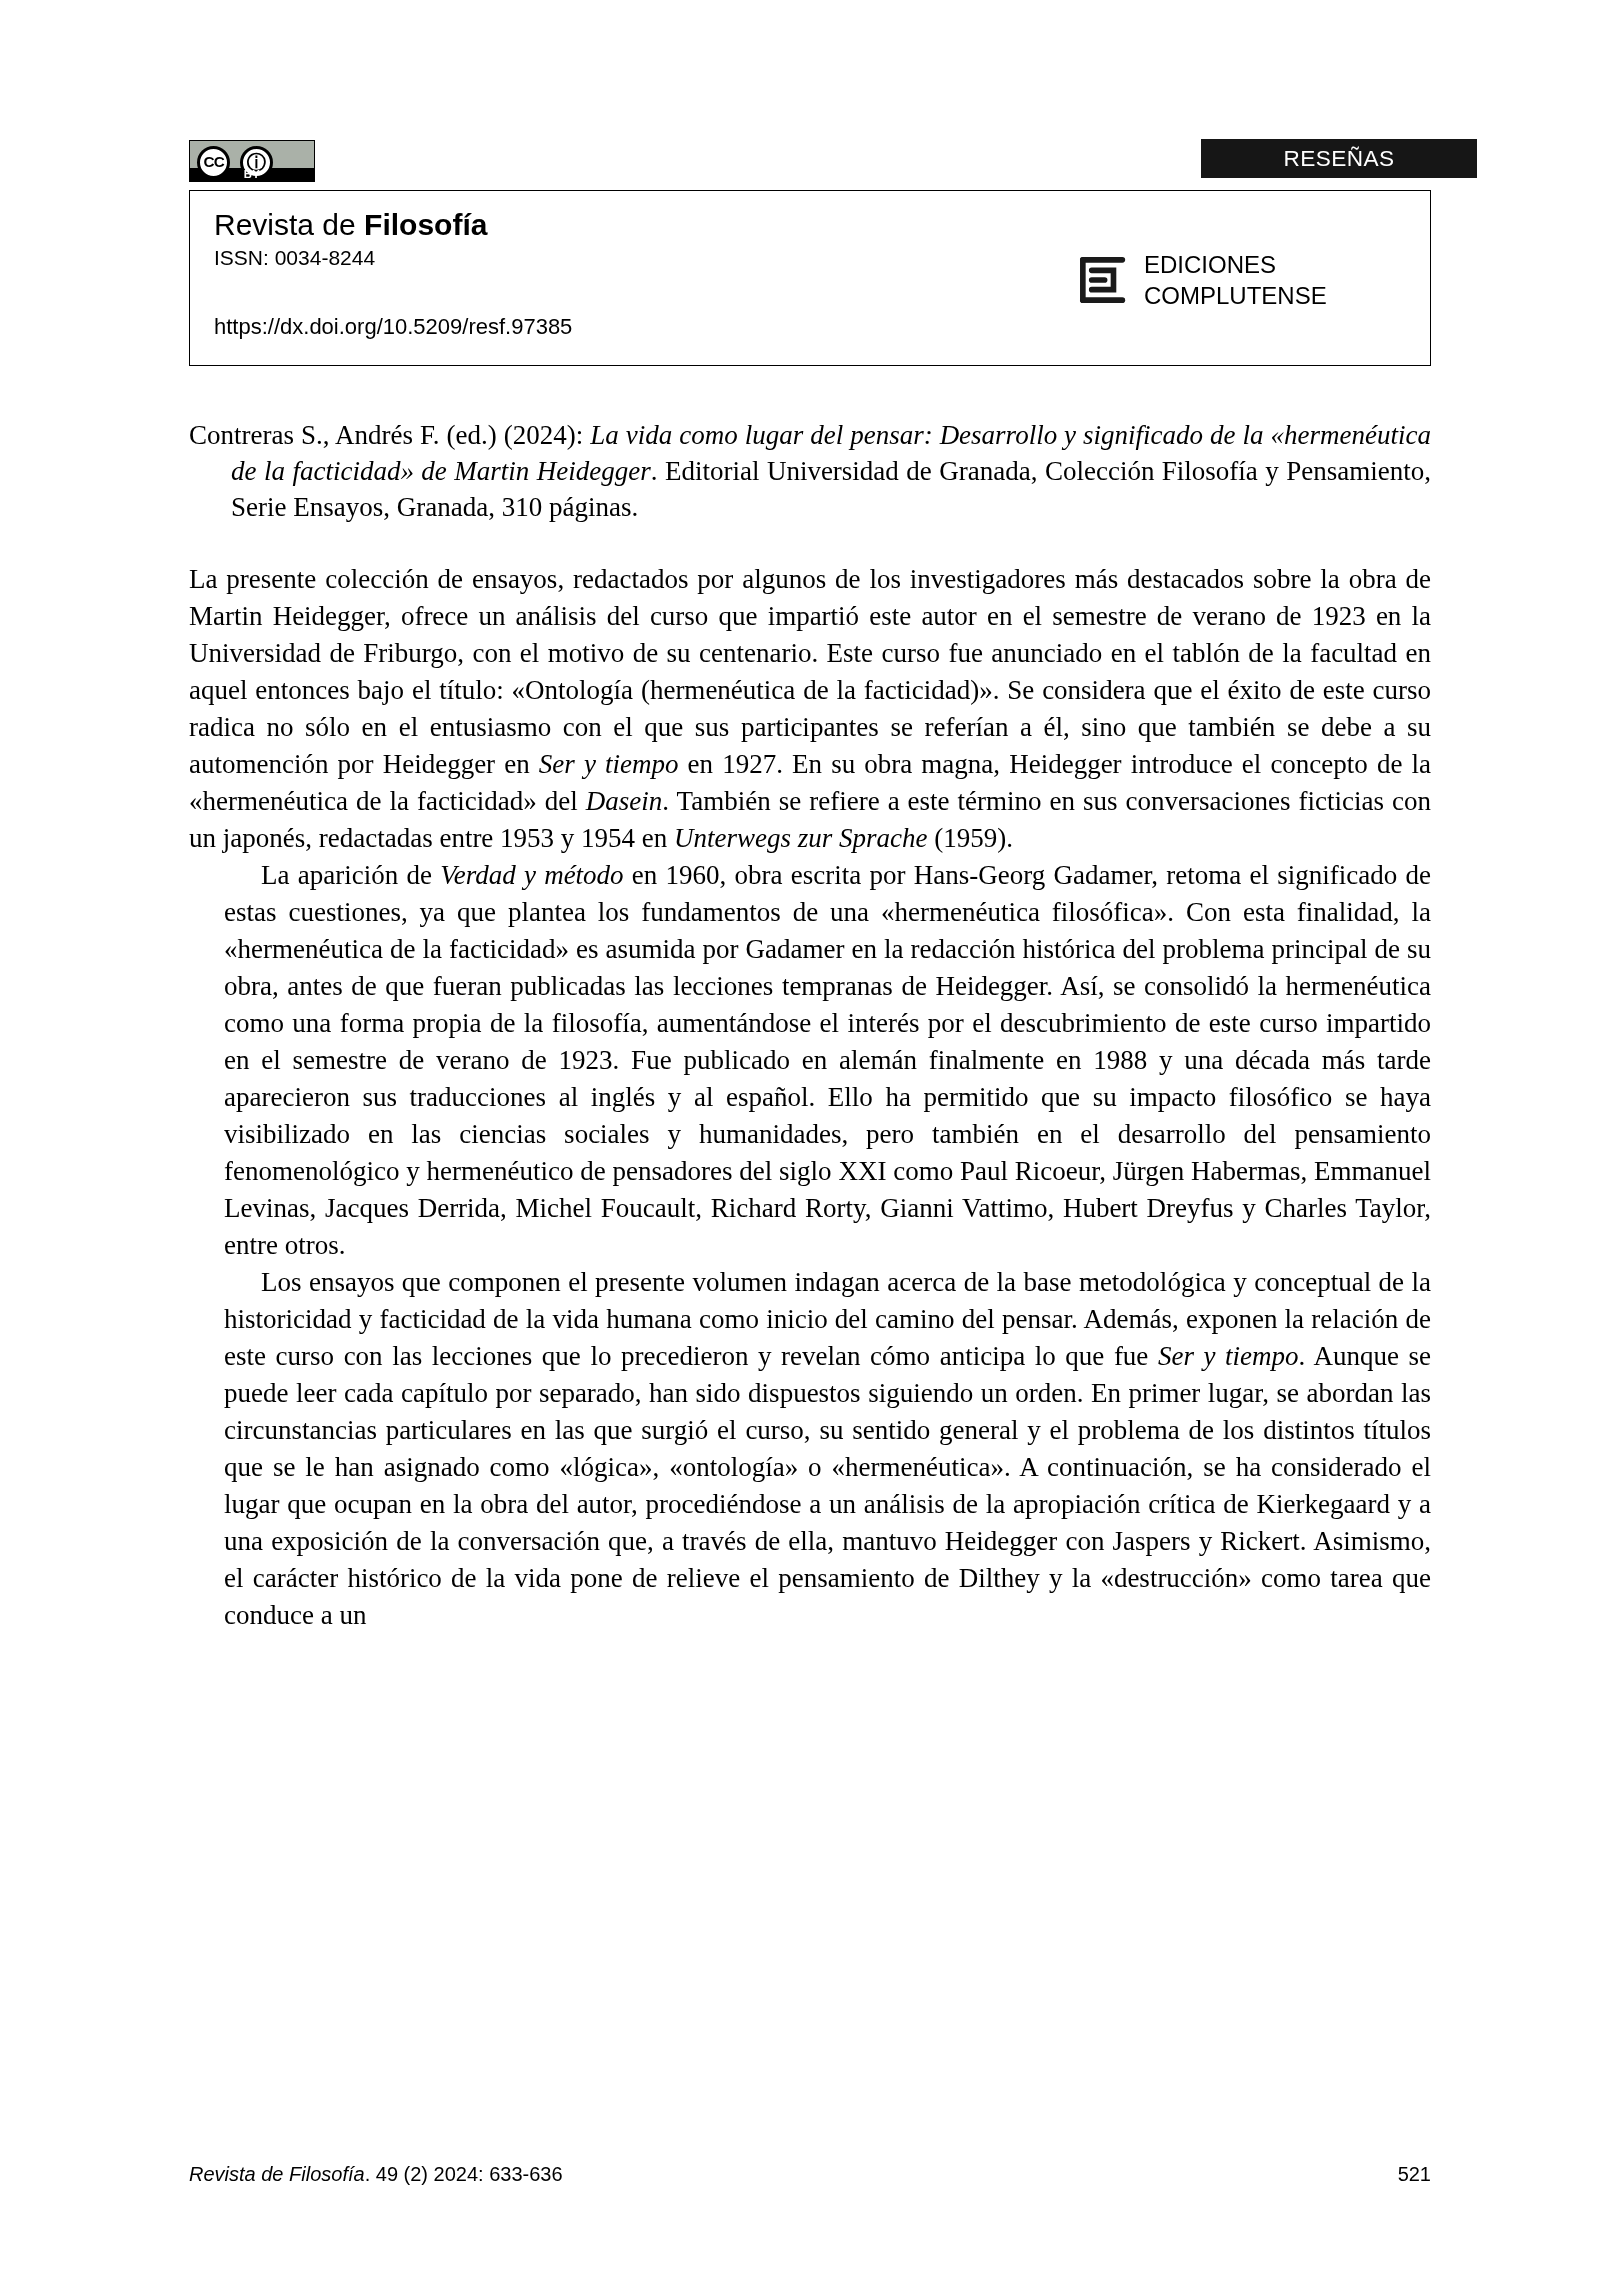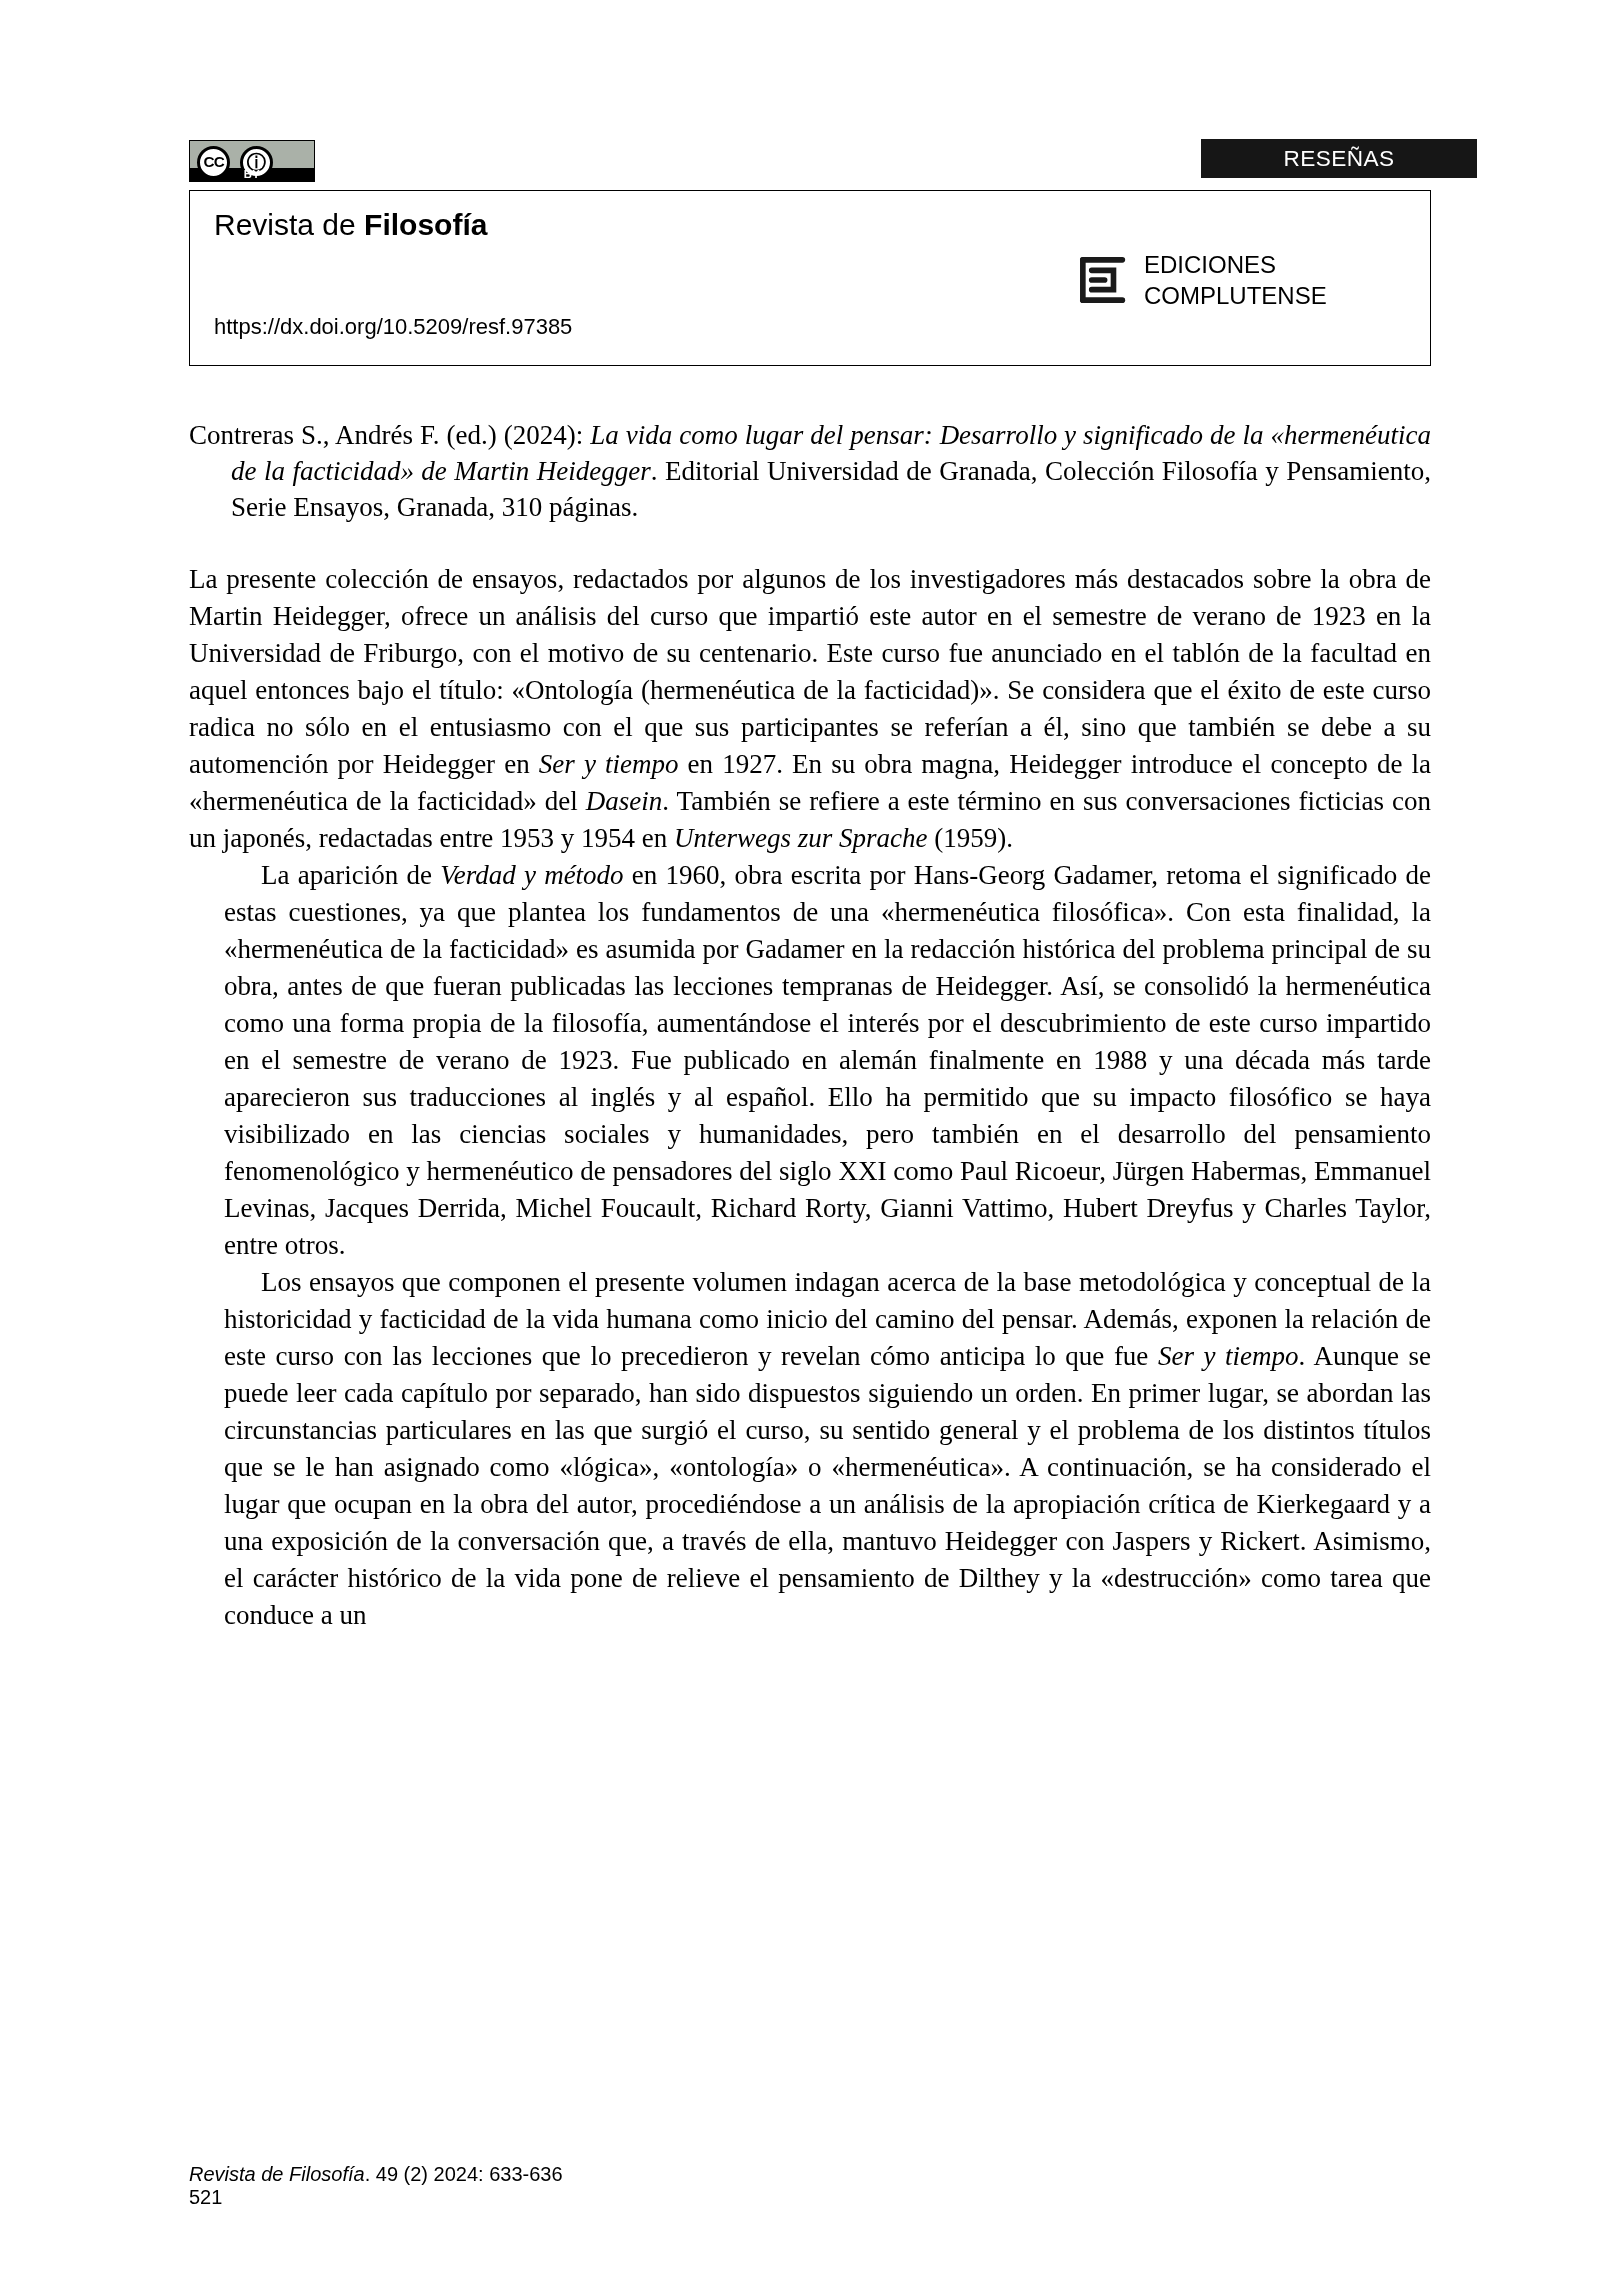--- a/index.html
+++ b/index.html
@@ -183,21 +183,20 @@
   .footer {
     position: absolute;
     left: 189px;
     top: 2163px;
     width: 1242px;
     display: flex;
     justify-content: space-between;
     align-items: baseline;
     font-family: "Liberation Sans", "DejaVu Sans", sans-serif;
     font-size: 20px;
-    flex-direction: column;
   }
   .footer-left i { font-style: italic; }
   .footer-page { font-size: 20px; }
 </style>
 </head>
 <body>
 
 <div class="page">
 
   <div class="cc-badge">
@@ -208,20 +207,21 @@
   </div>
 
   <div class="resenas-badge">RESEÑAS</div>
 
   <div class="header-box">
 
     <div class="header-left">
       <div class="journal-title">
         <span>Revista de </span><b>Filosofía</b>
       </div>
+      <div class="issn">ISSN: 0034-8244</div>
     </div>
 
     <div class="doi">https://dx.doi.org/10.5209/resf.97385</div>
 
     <div class="publisher">
       <span class="publisher-mark">
         <svg viewBox="0 0 64 62" width="52" height="50" aria-hidden="true">
           <g fill="none" stroke="#1a1a1a" stroke-width="7" stroke-linecap="round">
             <path d="M7 6 H56"></path>
             <path d="M7 6 V56"></path>

